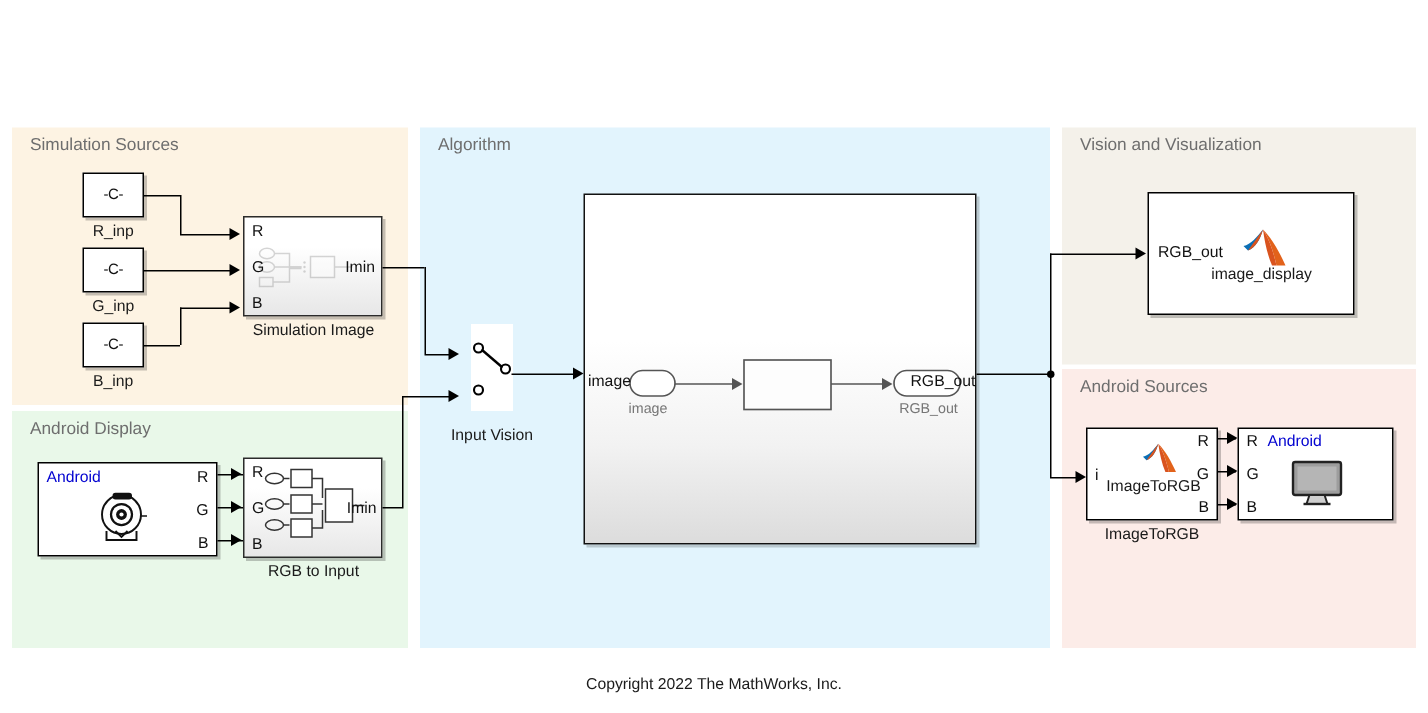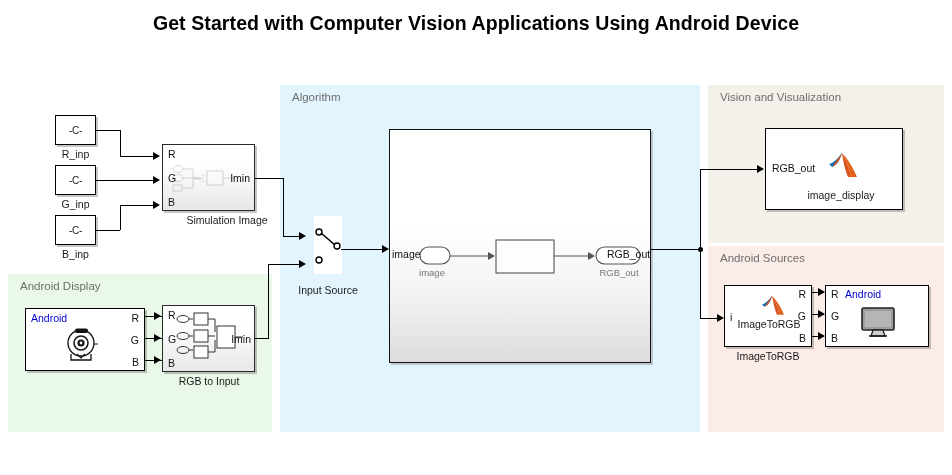--- a/index.html
+++ b/index.html
@@ -121,22 +121,24 @@
     border-radius: 50%;
   }
   svg { display: block; overflow: visible; }
   .ghost { opacity: 0.30; }
 </style>
 </head>
 <body>
 
 <div id="canvas">
 
-  <div class="title">Get Started with Computer Vision Applications Using Android Device</div>
-
+
+  <div class="panel" style="left:8px; top:85px; width:264px; height:185px; background:#fdf3e3;">
+    <div class="panel-label">Simulation Sources</div>
+  </div>
 
   <div class="panel" style="left:8px; top:274px; width:264px; height:158px; background:#e9f8e9;">
     <div class="panel-label">Android Display</div>
   </div>
 
   <div class="panel" style="left:280px; top:85px; width:420px; height:347px; background:#e2f4fd;">
     <div class="panel-label">Algorithm</div>
   </div>
 
   <div class="panel" style="left:708px; top:85px; width:236px; height:158px; background:#f4f1ea;">
@@ -187,21 +189,21 @@
       <path d="M60 33 H72" fill="none" stroke="#777" stroke-width="1"></path>
       <circle cx="40" cy="30" r="0.8" fill="#777"></circle>
       <circle cx="40" cy="33" r="0.8" fill="#777"></circle>
       <circle cx="40" cy="36" r="0.8" fill="#777"></circle>
     </svg>
     <div class="port-lbl" style="left:5px; top:3px;">R</div>
     <div class="port-lbl" style="left:5px; top:27px;">G</div>
     <div class="port-lbl" style="left:5px; top:51px;">B</div>
     <div class="port-lbl" style="right:4px; top:27px;">Imin</div>
   </div>
-  <div class="blk-caption" style="left:171px; top:214px; width:112px;">Simulation Image</div>
+  <div class="blk-caption" style="left:153px; top:214px; width:112px;">Simulation Image</div>
 
   <div class="hline" style="left:255px; top:178px; width:28px;"></div>
   <div class="vline" style="left:283px; top:178px; height:58px;"></div>
   <div class="hline" style="left:283px; top:236px; width:17px;"></div>
   <div class="arrow" style="left:299px; top:231.5px;"></div>
 
   <div class="blk" style="left:25px; top:308px; width:120px; height:63px;">
     <div class="blue-lbl" style="left:5px; top:3px;">Android</div>
     <svg width="46" height="38" viewBox="0 0 46 38" style="position:absolute;left:32px;top:18px;">
       <circle cx="23" cy="16" r="13" fill="#fff" stroke="#111" stroke-width="1.3"></circle>
@@ -255,21 +257,21 @@
   <div class="arrow" style="left:299px; top:259.5px;"></div>
 
   <div style="position:absolute; left:314px; top:216px; width:28px; height:58px; background:#ffffff;">
     <svg width="28" height="58" viewBox="0 0 28 58" style="position:absolute;left:0;top:0;">
       <circle cx="5" cy="16" r="3" fill="#fff" stroke="#000" stroke-width="1.4"></circle>
       <circle cx="5" cy="44" r="3" fill="#fff" stroke="#000" stroke-width="1.4"></circle>
       <circle cx="23" cy="30" r="3" fill="#fff" stroke="#000" stroke-width="1.4"></circle>
       <line x1="7" y1="17" x2="21" y2="29" stroke="#000" stroke-width="1.6"></line>
     </svg>
   </div>
-  <div class="blk-caption" style="left:288px; top:284px; width:80px;">Input Source</div>
+  <div class="blk-caption" style="left:288px; top:284px; width:80px;">Input Vision</div>
 
   <div class="hline" style="left:341px; top:249px; width:42px;"></div>
   <div class="arrow" style="left:382px; top:244.5px;"></div>
 
   <div style="position:absolute; left:389px; top:129px; width:262px; height:234px;
               border:1.6px solid #111; box-sizing:border-box;
               background:linear-gradient(to bottom,#ffffff 0%,#ffffff 42%,#f2f2f2 72%,#dcdcdc 100%);
               box-shadow:2px 2px 0 rgba(0,0,0,0.18);">
 
     <svg width="246" height="60" viewBox="0 0 246 60" style="position:absolute;left:8px;top:104px;">
@@ -296,21 +298,21 @@
   <div class="hline" style="left:700px; top:318px; width:18px;"></div>
   <div class="arrow" style="left:717px; top:313.5px;"></div>
 
   <div class="blk" style="left:765px; top:128px; width:138px; height:82px;">
     <div class="port-lbl" style="left:6px; top:33px;">RGB_out</div>
     <svg width="30" height="28" viewBox="0 0 30 28" style="position:absolute;left:62px;top:23px;">
       <path d="M1 12 C6 11 10 6 14 1 C12 8 9 13 4 15 Z" fill="#0a6fb5"></path>
       <path d="M14 1 C18 7 21 16 23 25 L29 25 C25 16 20 7 14 1 Z" fill="#e2621b"></path>
       <path d="M4 15 C9 13 12 8 14 1 C15 9 17 18 20 25 L23 25 C21 16 18 7 14 1 Z" fill="#d9531e"></path>
     </svg>
-    <div class="blk-caption" style="left:20px; top:60px; width:110px;">image_display</div>
+    <div class="blk-caption" style="left:20px; top:48px; width:110px;">image_display</div>
   </div>
 
   <div class="blk" style="left:724px; top:285px; width:88px; height:62px;">
     <div class="port-lbl" style="left:5px; top:25px;">i</div>
     <svg width="24" height="22" viewBox="0 0 30 28" style="position:absolute;left:36px;top:9px;">
       <path d="M1 12 C6 11 10 6 14 1 C12 8 9 13 4 15 Z" fill="#0a6fb5"></path>
       <path d="M14 1 C18 7 21 16 23 25 L29 25 C25 16 20 7 14 1 Z" fill="#e2621b"></path>
       <path d="M4 15 C9 13 12 8 14 1 C15 9 17 18 20 25 L23 25 C21 16 18 7 14 1 Z" fill="#d9531e"></path>
     </svg>
     <div class="blk-caption" style="left:4px; top:32px; width:80px;">ImageToRGB</div>
@@ -333,14 +335,15 @@
     <div class="port-lbl" style="left:5px; top:46px;">B</div>
     <div class="blue-lbl" style="left:19px; top:2px;">Android</div>
     <svg width="36" height="30" viewBox="0 0 36 30" style="position:absolute;left:34px;top:21px;">
       <rect x="2" y="1" width="32" height="22" rx="1.5" fill="#9d9d9d" stroke="#222" stroke-width="1.6"></rect>
       <rect x="5" y="4" width="26" height="16" fill="#b5b5b5"></rect>
       <path d="M13 23 L11 29 L25 29 L23 23 Z" fill="#cfcfcf" stroke="#222" stroke-width="1.3"></path>
       <line x1="9" y1="29" x2="27" y2="29" stroke="#222" stroke-width="1.6"></line>
     </svg>
   </div>
 
+  <div class="copyright">Copyright 2022 The MathWorks, Inc.</div>
 
 </div>
 
 </body></html>

